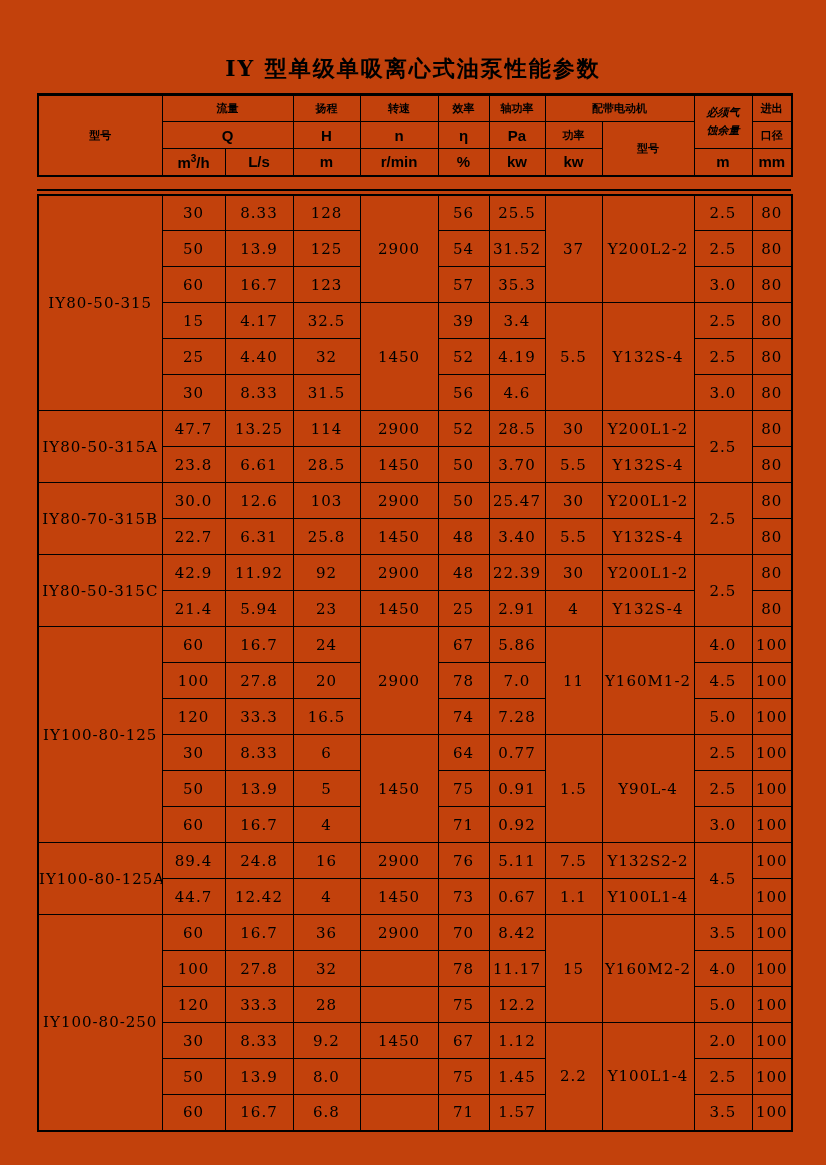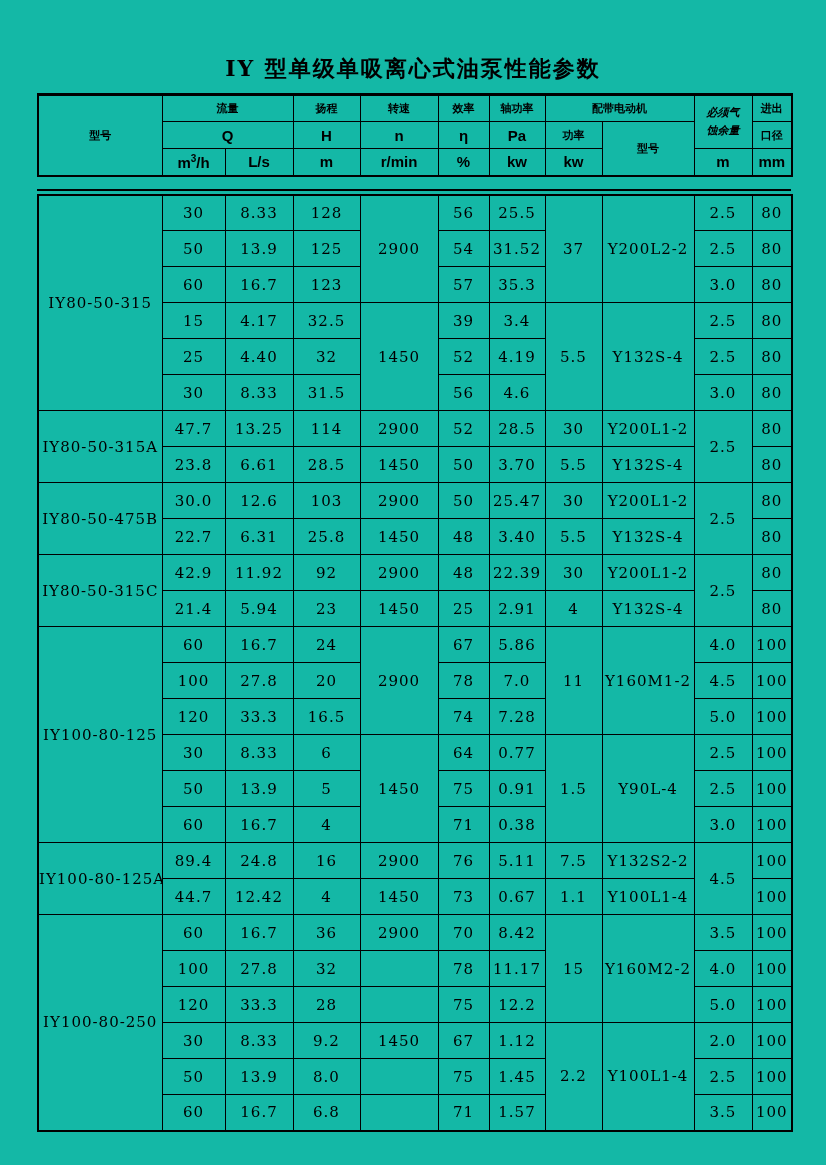--- a/index.html
+++ b/index.html
@@ -6,21 +6,21 @@
     margin: 0;
     padding: 0;
     background: #ffffff;
     color: #000000;
     font-family: "DejaVu Serif", "Liberation Serif", serif;
   }
   .page {
     position: relative;
     width: 826px;
     height: 1165px;
-    background: #14b8a6;
+    background: #c2410c;
     overflow: hidden;
   }
   .doc-title {
     margin: 0;
     padding-top: 54px;
     text-align: center;
     font-size: 22px;
     font-weight: bold;
     letter-spacing: 2px;
     font-family: "DejaVu Serif", "Liberation Serif", serif;
@@ -232,21 +232,21 @@
             <td>6.61</td>
             <td>28.5</td>
             <td>1450</td>
             <td>50</td>
             <td>3.70</td>
             <td>5.5</td>
             <td>Y132S-4</td>
             <td>80</td>
           </tr>
           <tr>
-            <td rowspan="2">IY80-50-475B</td>
+            <td rowspan="2">IY80-70-315B</td>
             <td>30.0</td>
             <td>12.6</td>
             <td>103</td>
             <td>2900</td>
             <td>50</td>
             <td>25.47</td>
             <td>30</td>
             <td>Y200L1-2</td>
             <td rowspan="2">2.5</td>
             <td>80</td>
@@ -336,21 +336,21 @@
             <td>75</td>
             <td>0.91</td>
             <td>2.5</td>
             <td>100</td>
           </tr>
           <tr>
             <td>60</td>
             <td>16.7</td>
             <td>4</td>
             <td>71</td>
-            <td>0.38</td>
+            <td>0.92</td>
             <td>3.0</td>
             <td>100</td>
           </tr>
           <tr>
             <td rowspan="2">IY100-80-125A</td>
             <td>89.4</td>
             <td>24.8</td>
             <td>16</td>
             <td>2900</td>
             <td>76</td>

